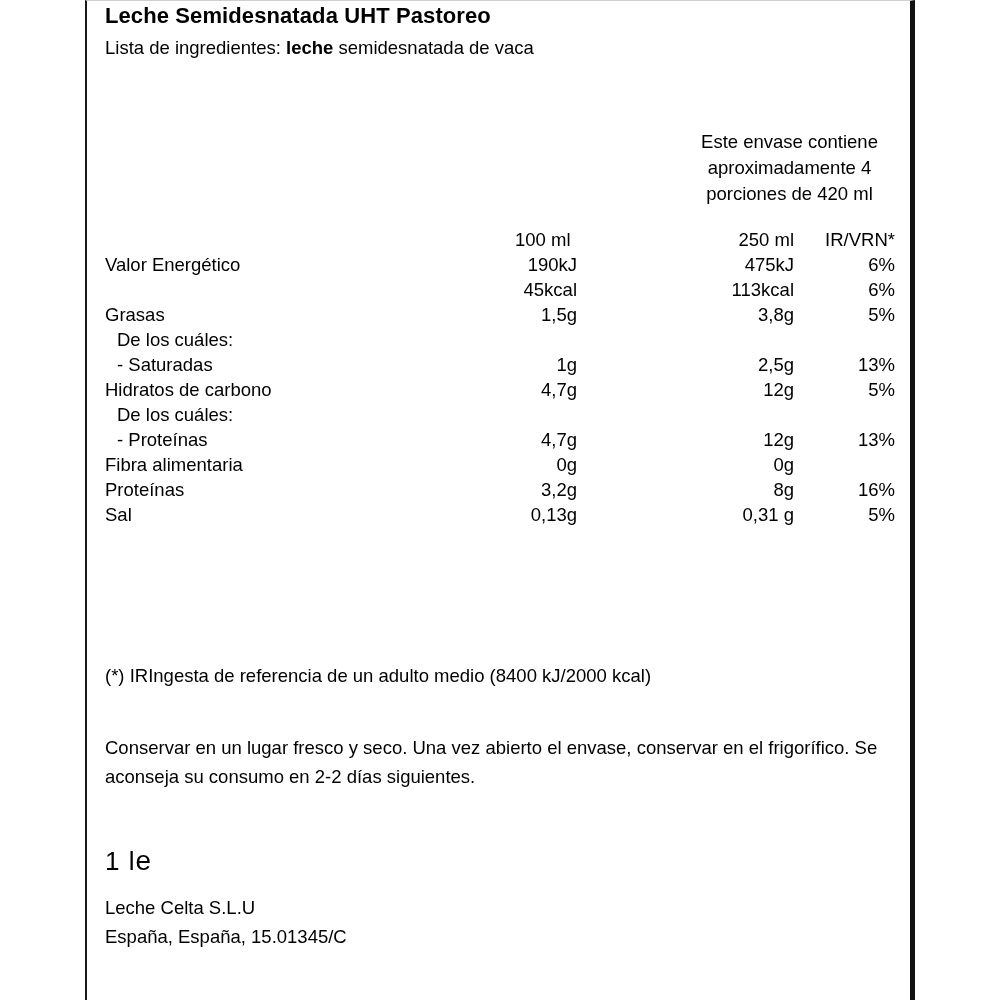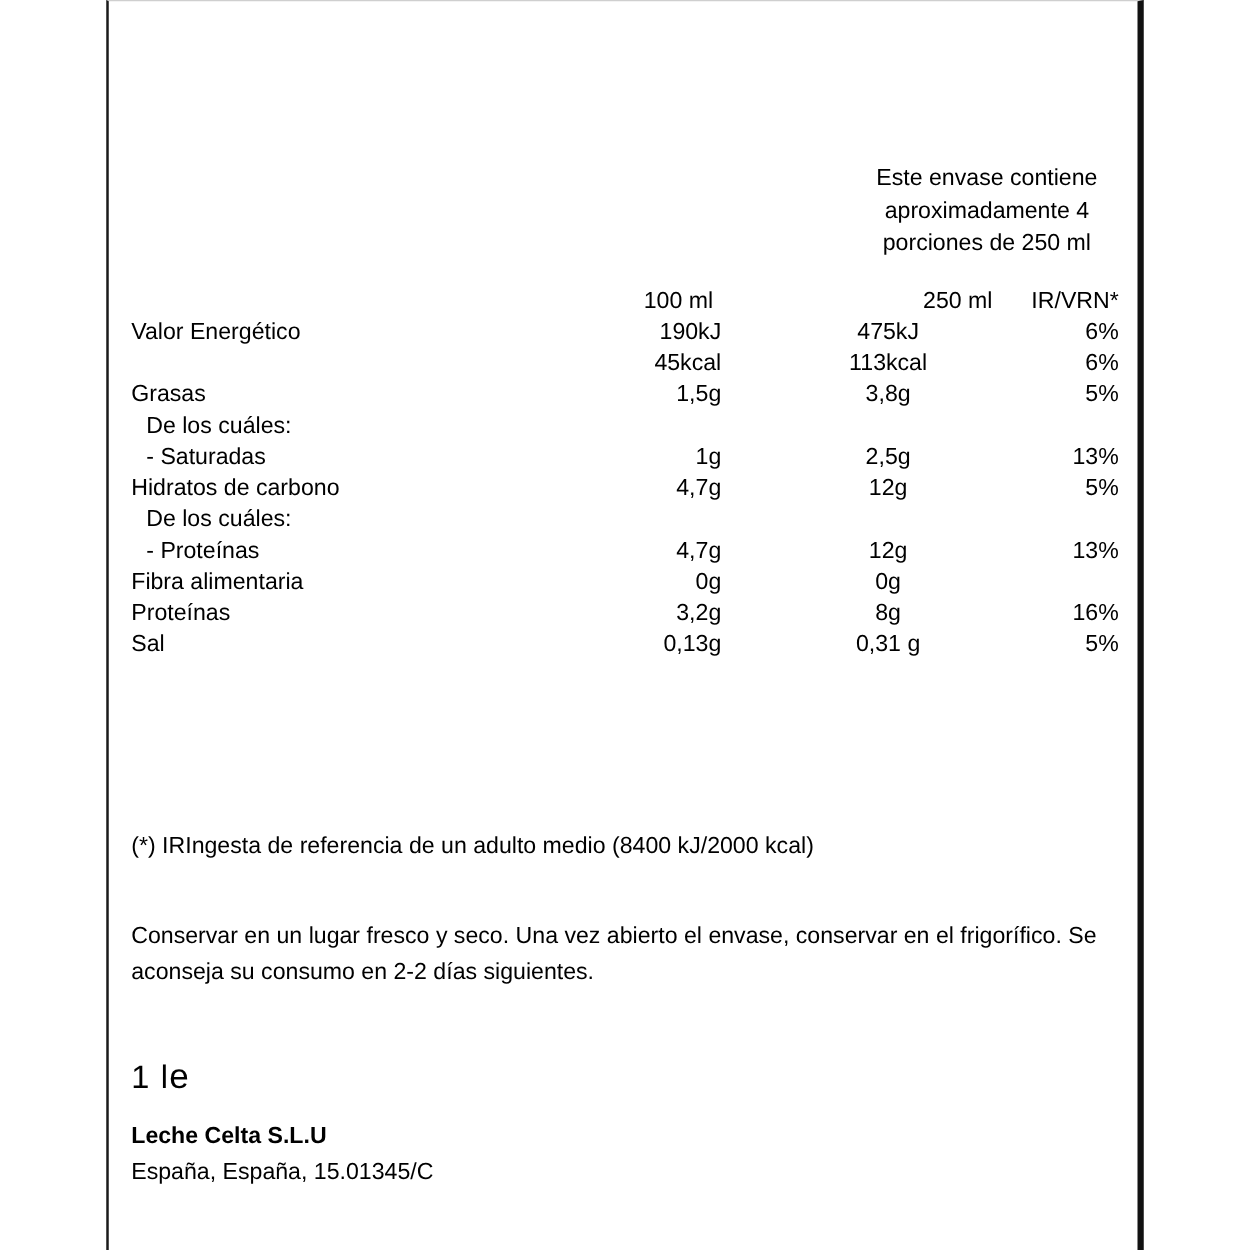--- a/index.html
+++ b/index.html
@@ -96,21 +96,21 @@
     top: 0;
     text-align: right;
     font-size: 18.5px;
     white-space: nowrap;
   }
   .nt-c250 {
     position: absolute;
     left: 540px;
     width: 167px;
     top: 0;
-    text-align: center;
+    text-align: right;
     font-size: 18.5px;
     white-space: nowrap;
   }
   .nt-cir {
     position: absolute;
     left: 715px;
     width: 93px;
     top: 0;
     text-align: right;
     font-size: 18.5px;
@@ -168,32 +168,36 @@
   
   #manufacturer-block {
     position: absolute;
     left: 18px;
     top: 892px;
     width: 790px;
     font-size: 18.5px;
     line-height: 29px;
   }
   #manufacturer-name {
-    font-weight: bold;
+    font-weight: normal;
   }
 </style>
 </head>
 <body>
 
 <div id="label-frame">
   <div class="inner">
 
-
-
-    <div id="servings-note">Este envase contiene aproximadamente 4 porciones de 250 ml</div>
+    <div id="product-title">Leche Semidesnatada UHT Pastoreo</div>
+
+    <div id="ingredients-line">
+      <span>Lista de ingredientes: </span><span class="bold">leche</span><span> semidesnatada de vaca</span>
+    </div>
+
+    <div id="servings-note">Este envase contiene aproximadamente 4 porciones de 420 ml</div>
 
     <div id="nutrition-table">
 
       <div class="ntrow" id="header-row">
         <span class="nt-label"></span>
         <span class="nt-c100">100 ml</span>
         <span class="nt-c250">250 ml</span>
         <span class="nt-cir">IR/VRN*</span>
       </div>
 

